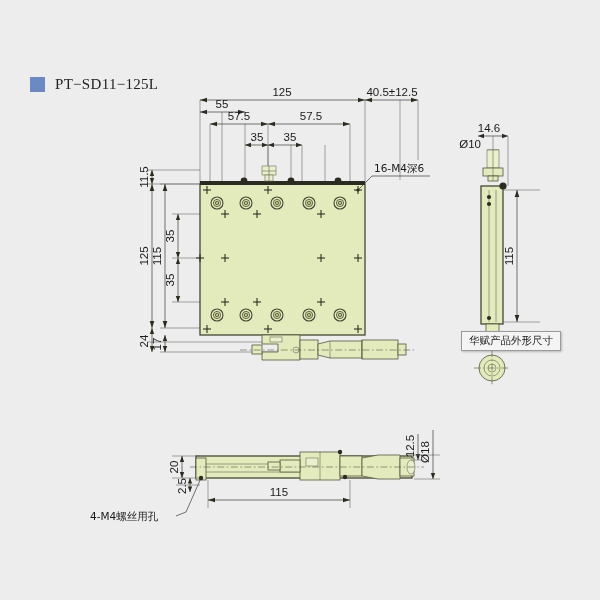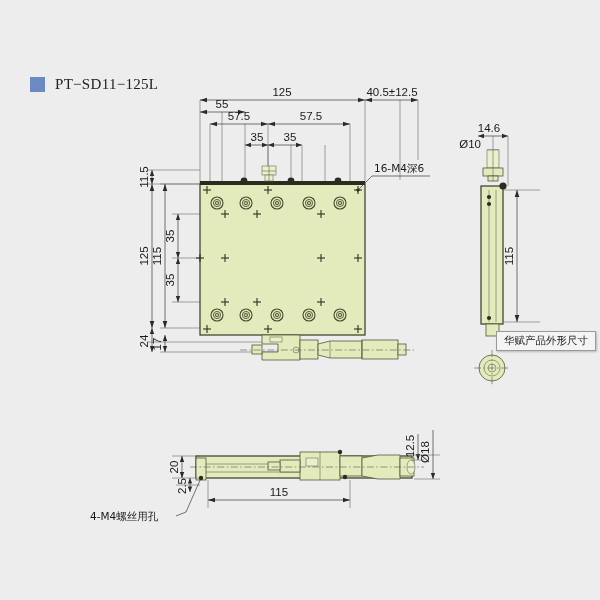--- a/index.html
+++ b/index.html
@@ -33,21 +33,21 @@
   .dark      {fill:#2b2b20;stroke:none;}
   .hole-o    {fill:#e3ebbd;stroke:#45452f;stroke-width:1.1;}
   .hole-m    {fill:#d6dfa8;stroke:#45452f;stroke-width:.8;}
   .hole-i    {fill:#b9c682;stroke:#3a3a28;stroke-width:.7;}
   .cross     {stroke:#2f2f22;stroke-width:1.1;}
   .center    {stroke:#4a4a38;stroke-width:.55;stroke-dasharray:7 2.5 1.6 2.5;fill:none;}
   .thin      {stroke:#5a5a44;stroke-width:.55;fill:none;}
 
   
   .tooltip{
-    position:absolute;left:496px;top:331px;
+    position:absolute;left:461px;top:331px;
     background:#f4f4f4;border:1px solid #9a9a9a;
     box-shadow:1px 1px 2px rgba(0,0,0,.22);
     padding:2px 7px 3px 7px;
     font-family:"DejaVu Sans",sans-serif;font-size:10.5px;color:#1a1a1a;
     white-space:nowrap;line-height:1.2;
   }
 </style>
 </head>
 <body>
 

